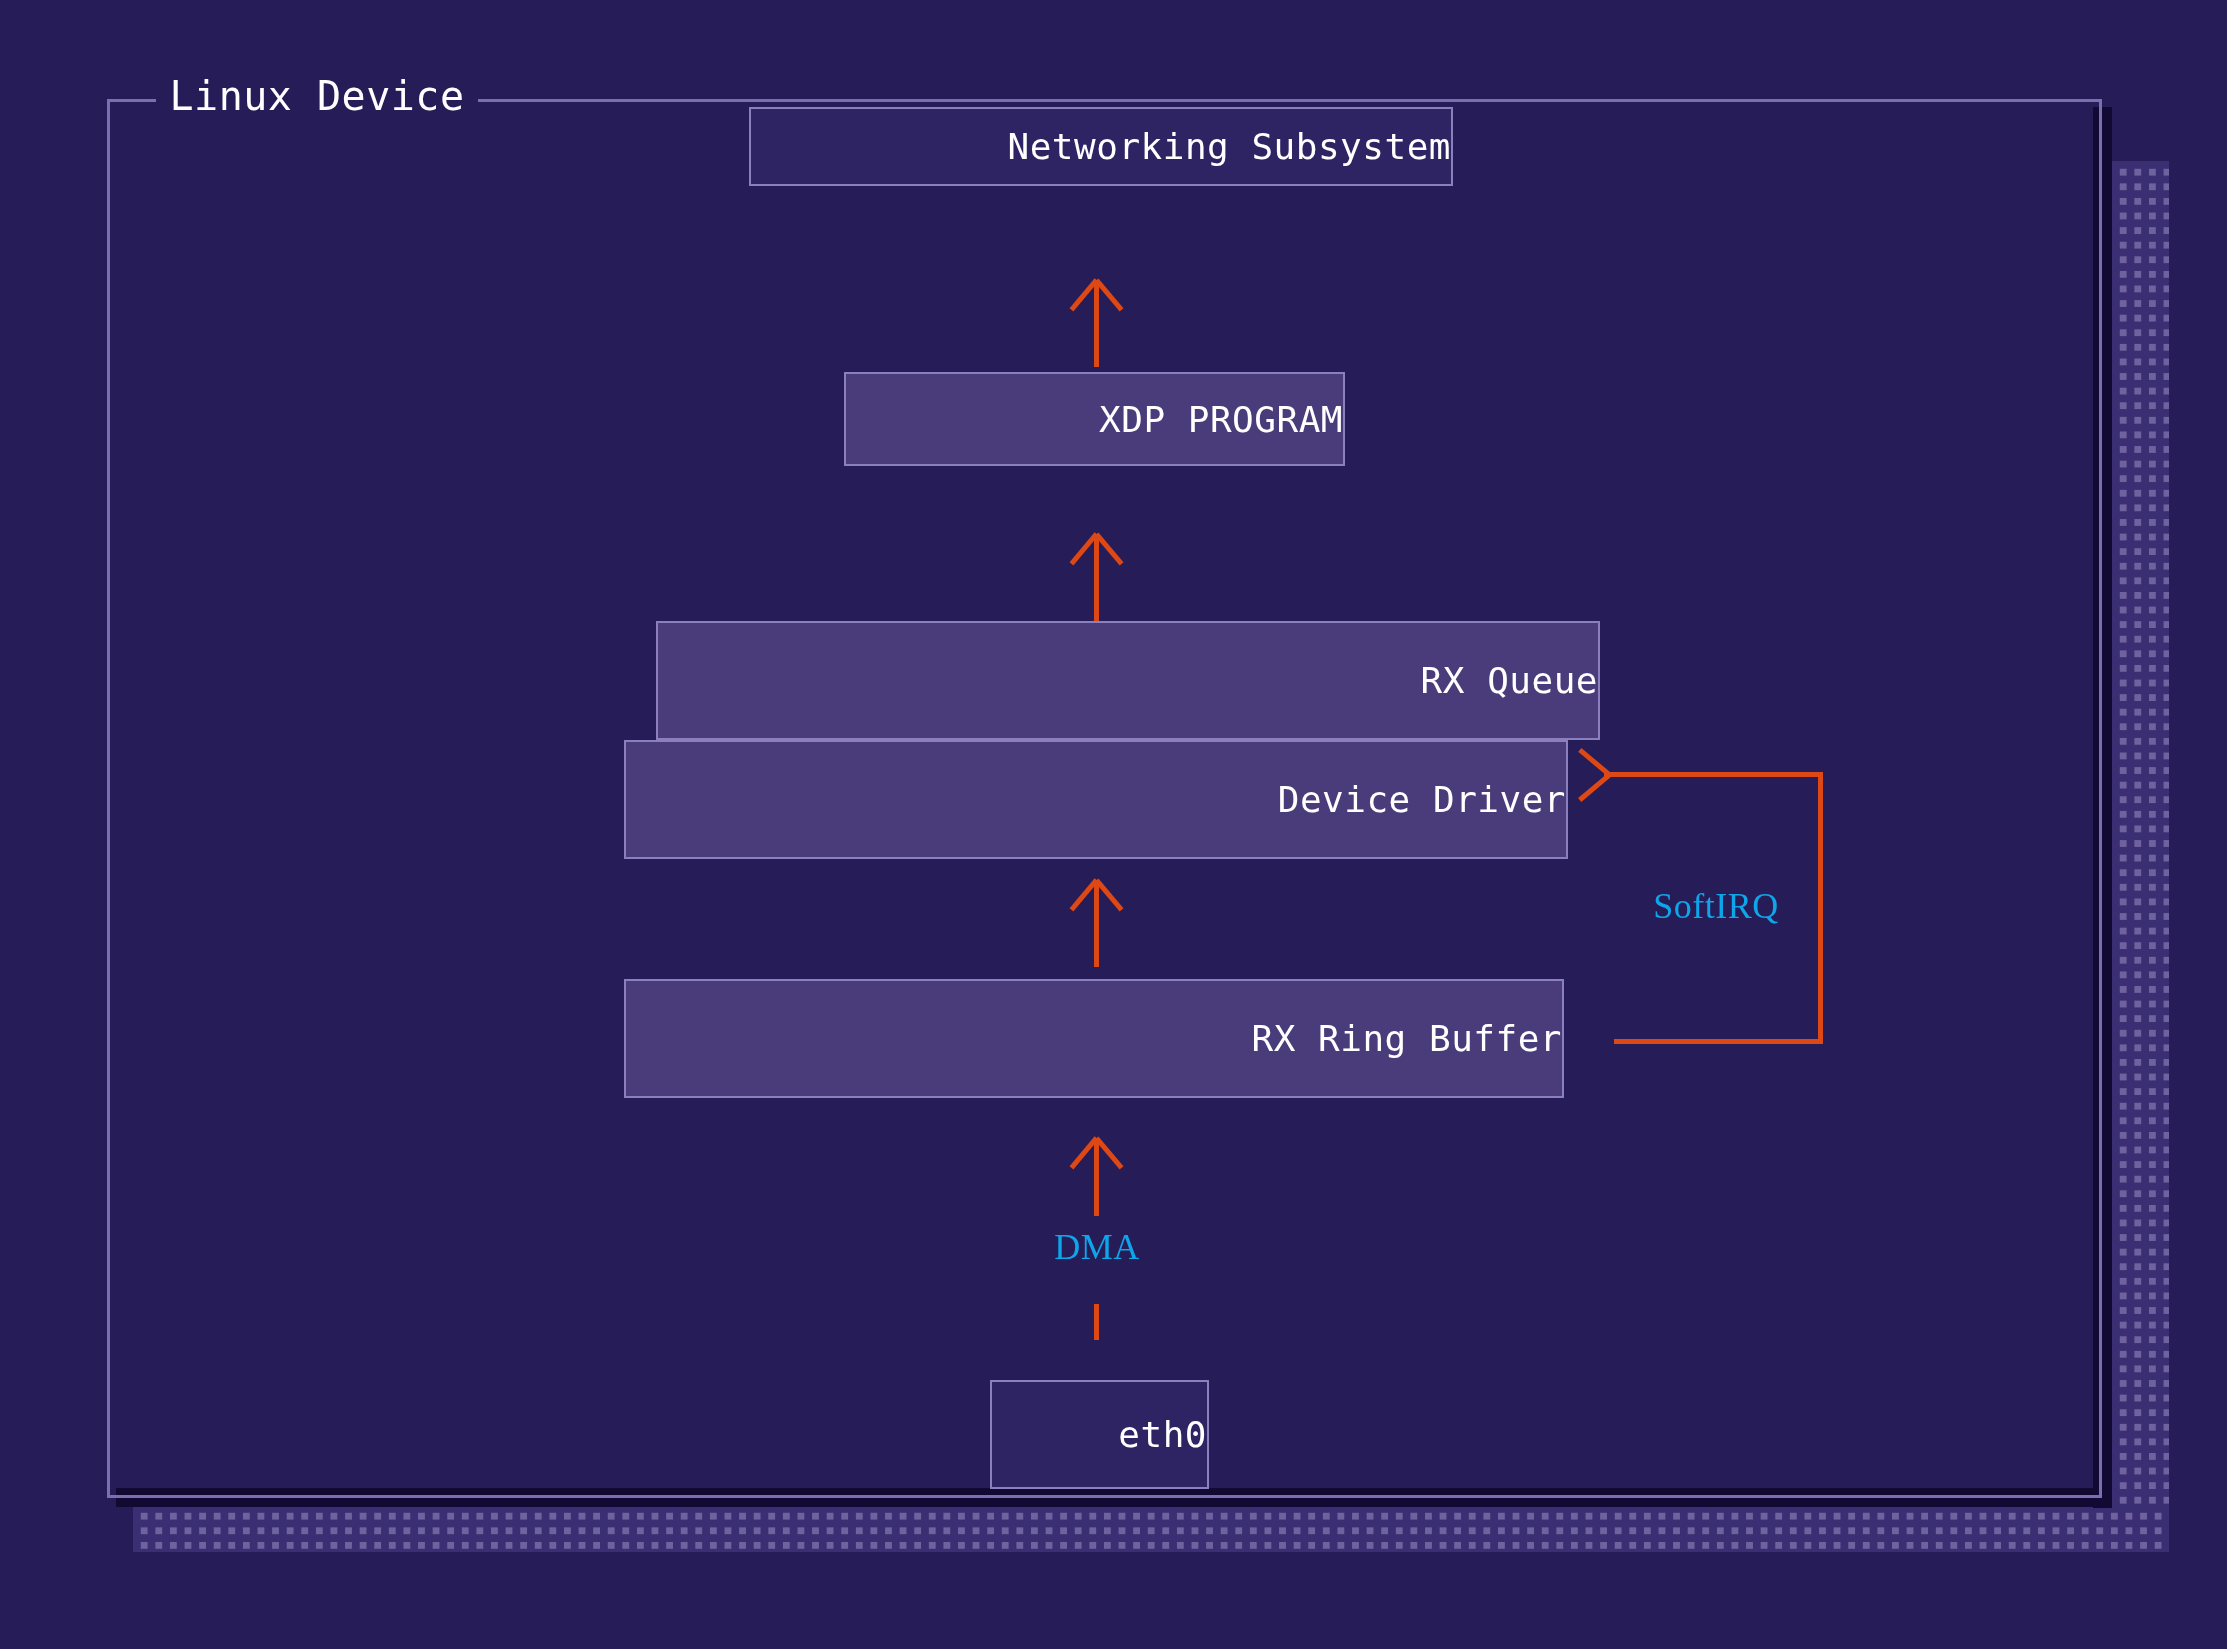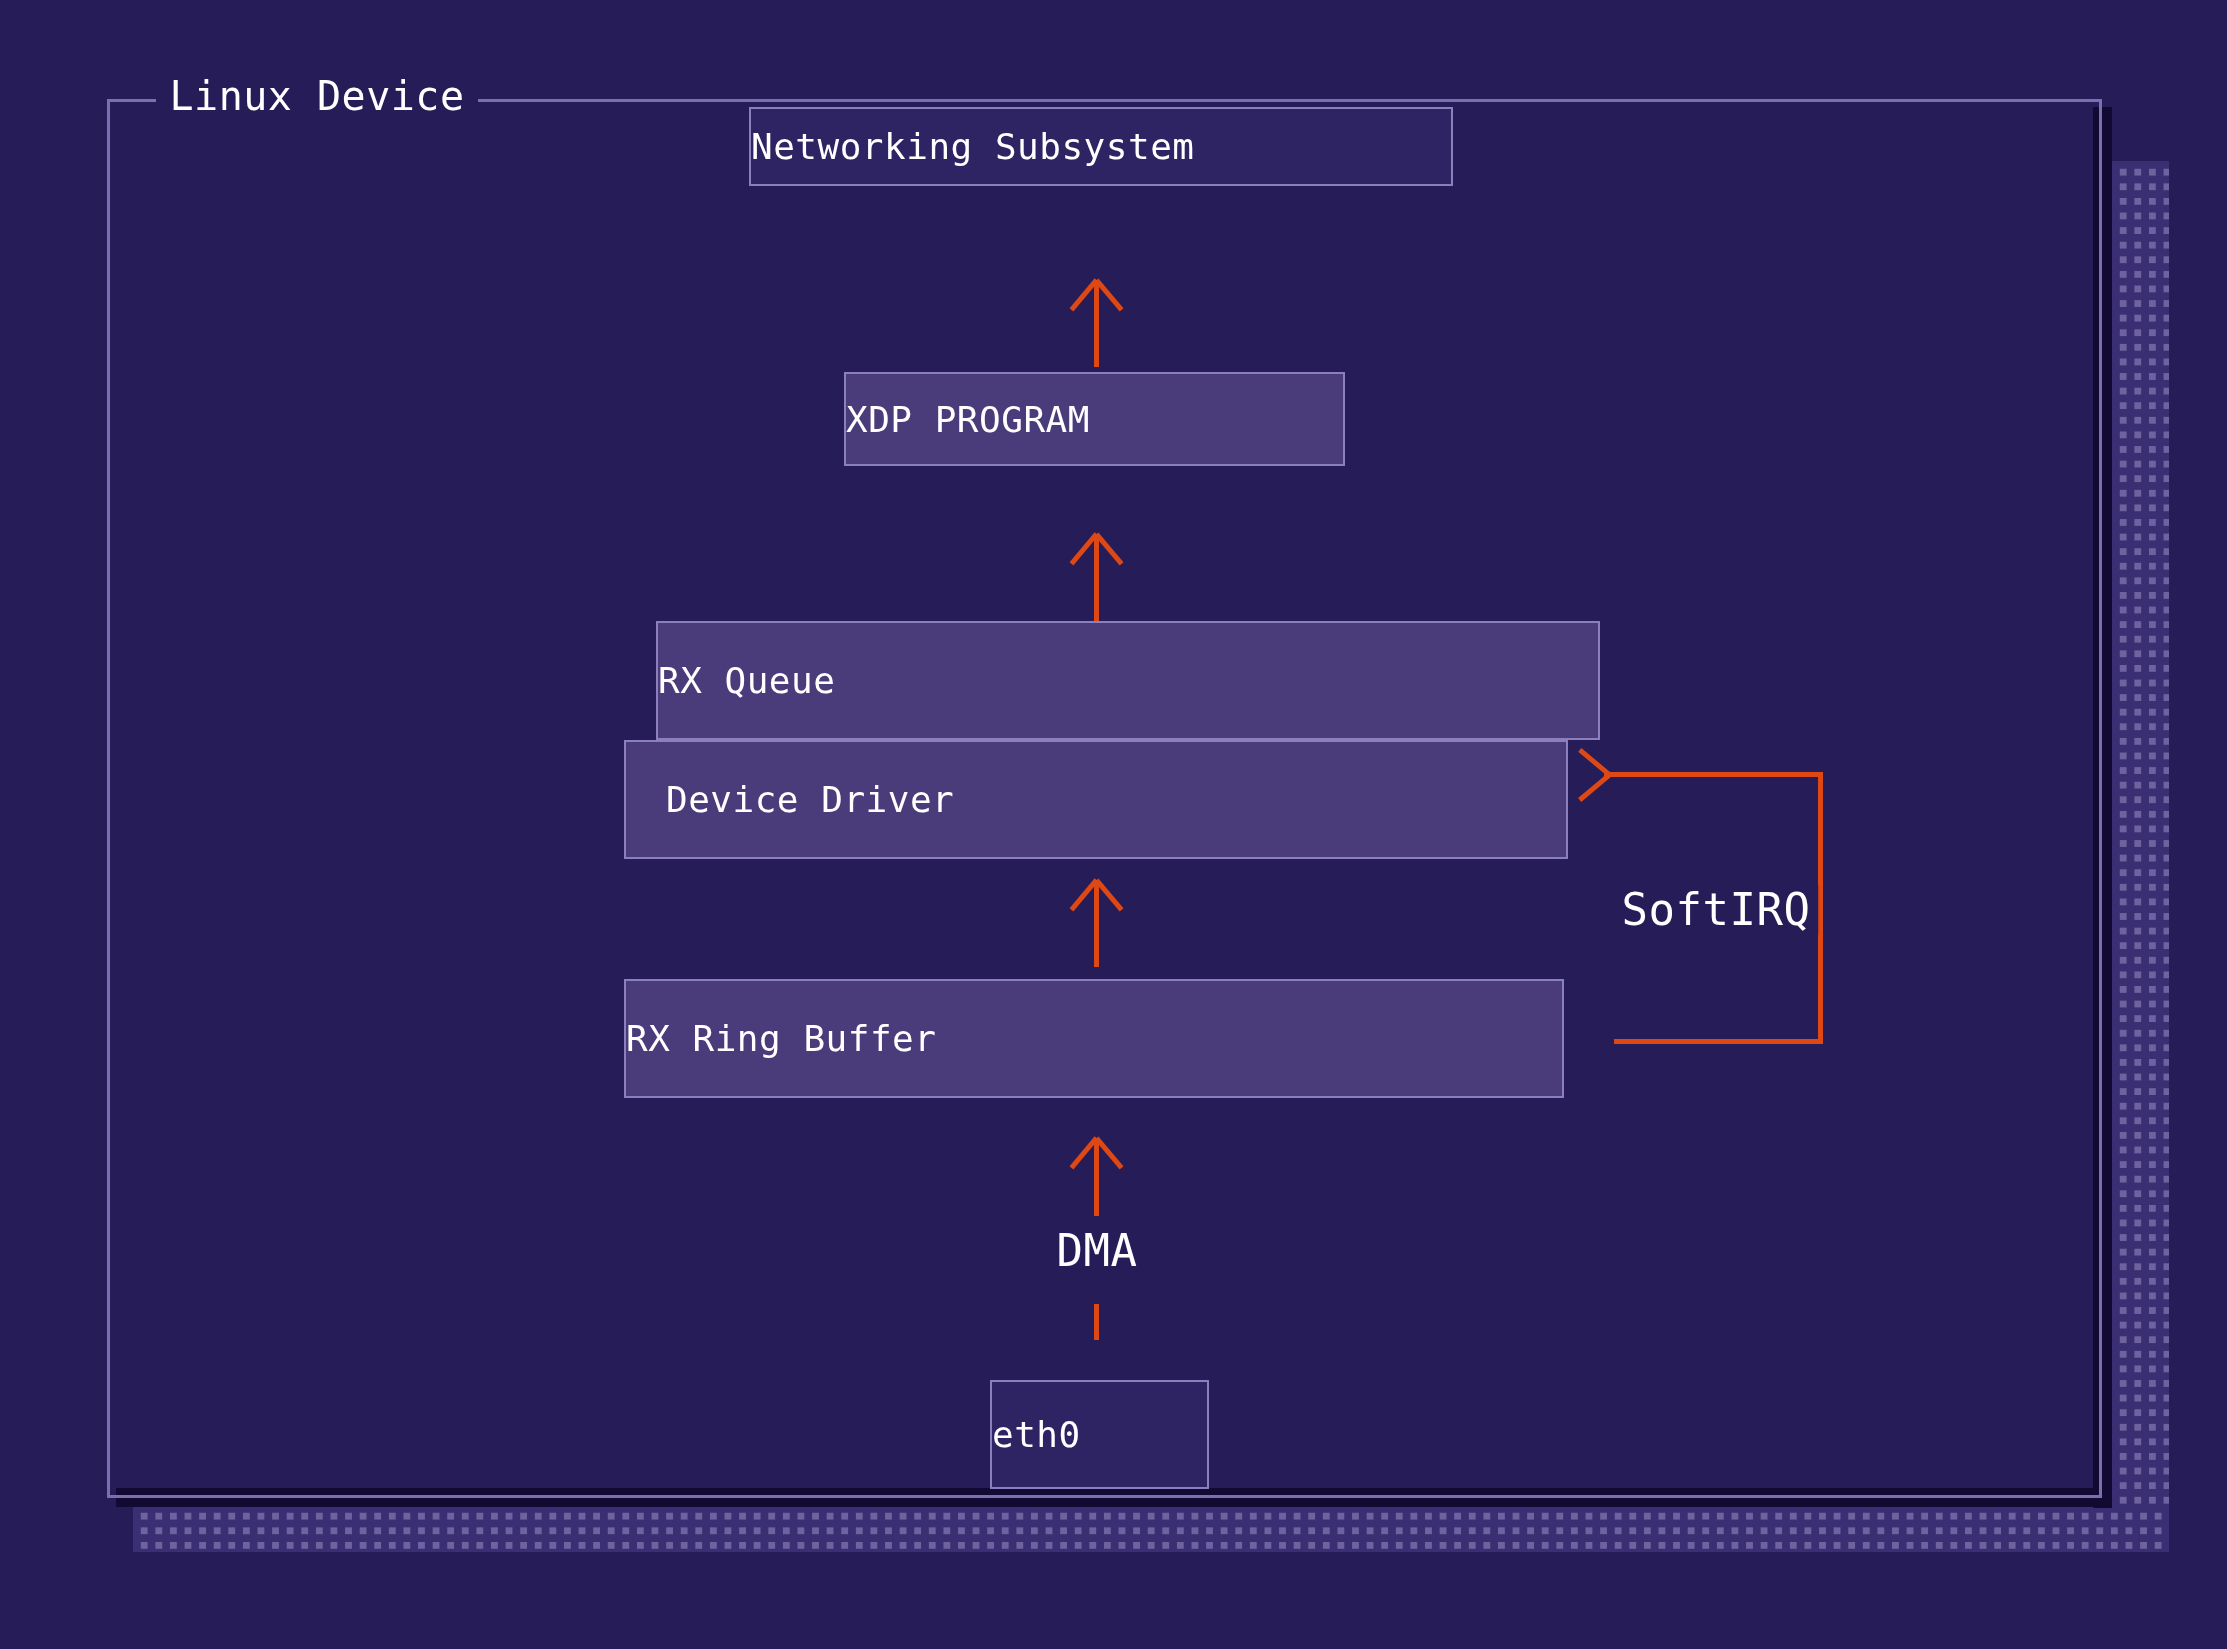--- a/index.html
+++ b/index.html
@@ -50,21 +50,21 @@
     white-space: nowrap;
     line-height: 1;
   }
 
   
   .node {
     position: absolute;
     z-index: 5;
     display: flex;
     align-items: center;
-    justify-content: flex-start;
+    justify-content: flex-end;
     color: #ffffff;
     font-size: 36px;
     letter-spacing: 0.5px;
     text-align: center;
     box-sizing: border-box;
     border: 2.1px solid #8b7fbe;
   }
   .node.fill-light   { background: #4a3c7a; }
   .node.fill-dim     { background: #2e2363; }
 
@@ -105,27 +105,28 @@
     background: #dd4814;
     left: 0; top: 0;
   }
   .arrow-head-left::before { transform-origin: top center; transform: rotate(130deg); }
   .arrow-head-left::after  { transform-origin: top center; transform: rotate(50deg); }
 
   
   .edge-label {
     position: absolute;
     z-index: 6;
-    color: #ffffff;
-    font-size: 44px;
+    color: #0ea5e9;
+    font-size: 36px;
     letter-spacing: 0.5px;
     white-space: nowrap;
     line-height: 1;
     background: #261c58;
     padding: 3.1px 7.3px;
+    font-family: Liberation Serif, serif;
   }
   .edge-label.no-bg { background: transparent; text-align: center; }
 </style>
 </head>
 <body>
 
 <div id="stage">
 
   <div class="shadow-hatch" style="left:2112px; top:161px; width:57px; height:1391px;"></div>
   <div class="shadow-hatch" style="left:133px; top:1505px; width:2036px; height:47px;"></div>

